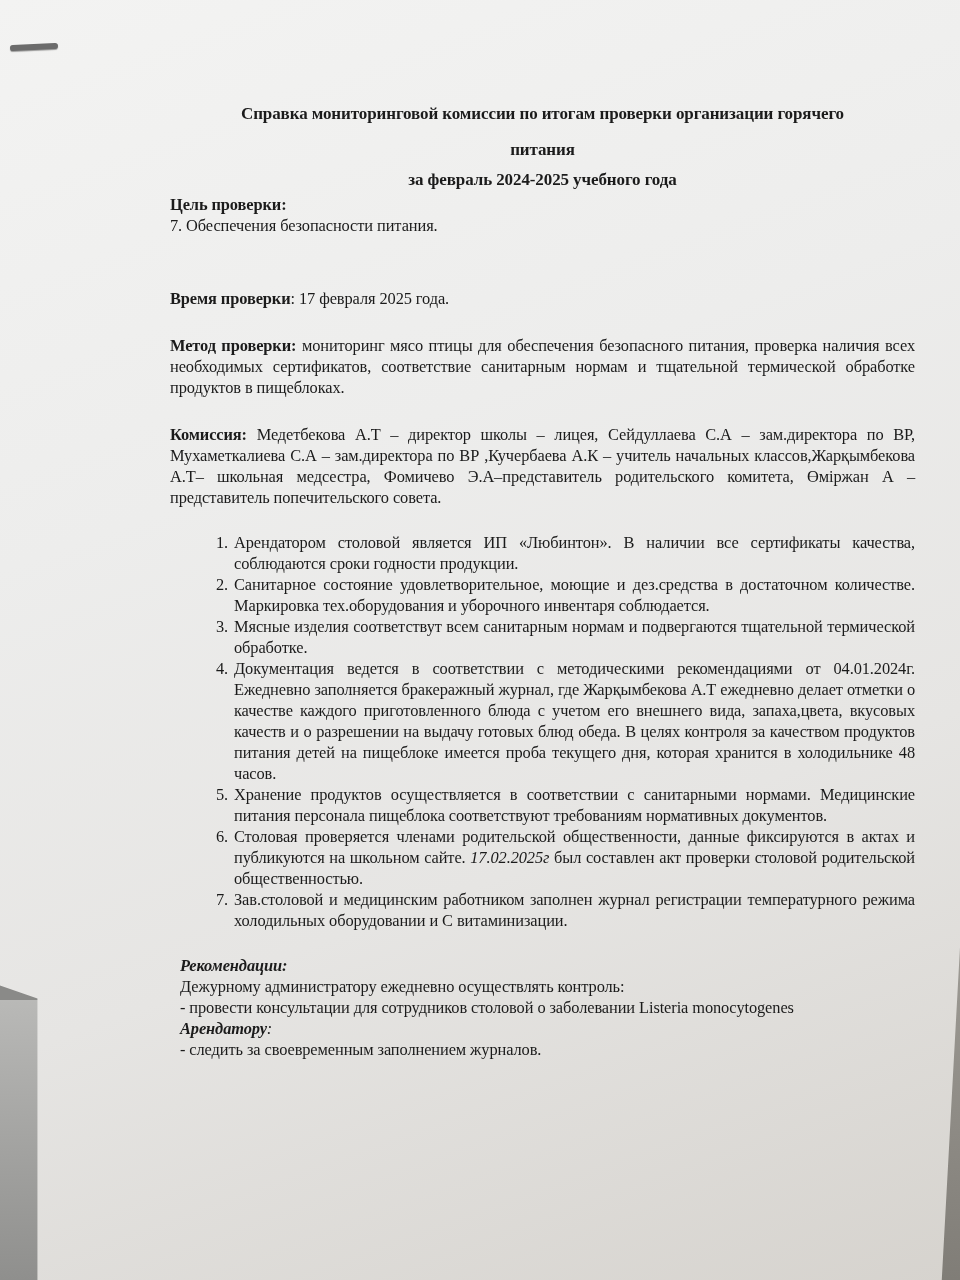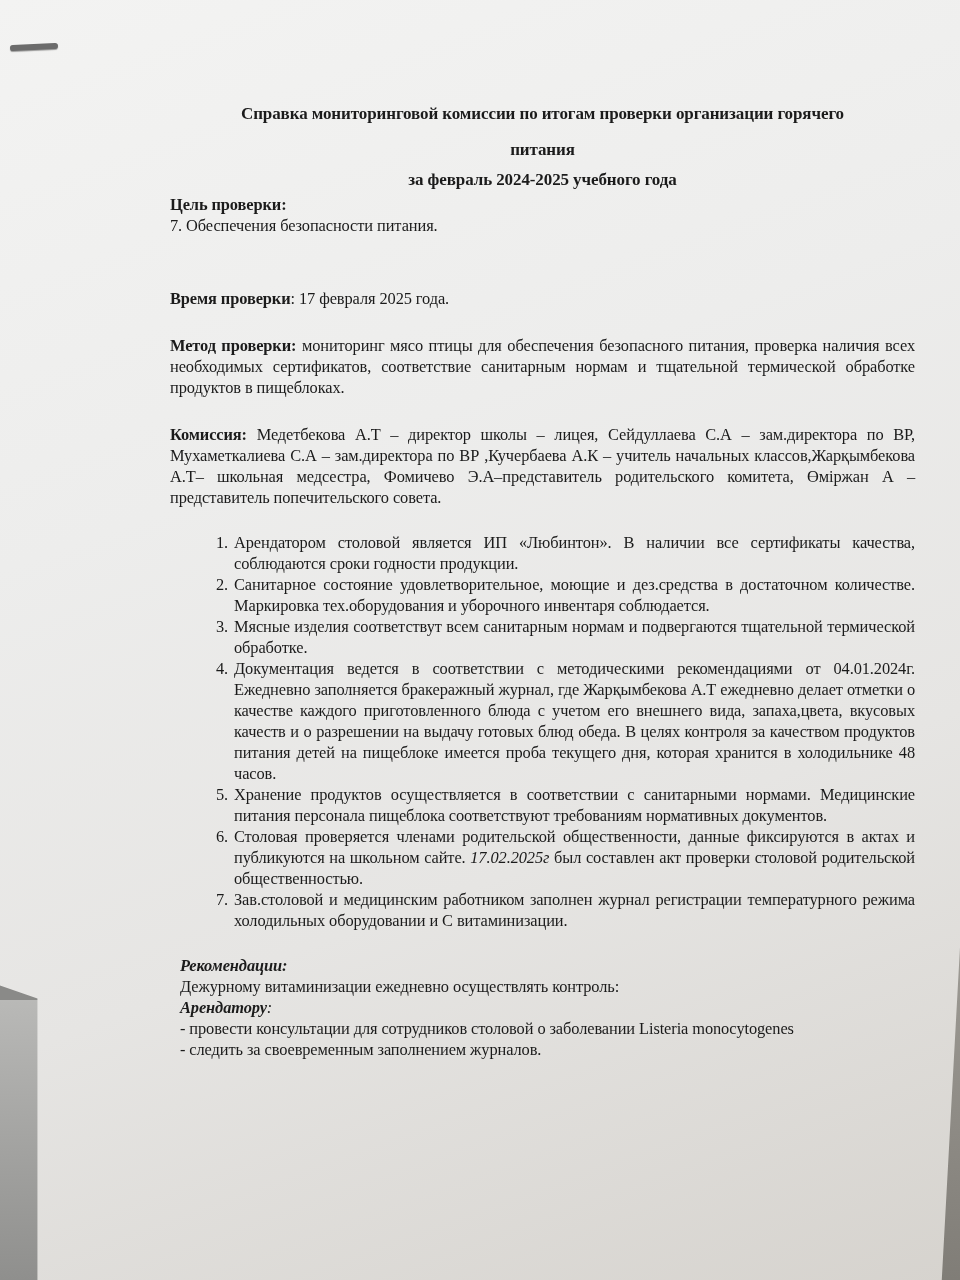--- a/index.html
+++ b/index.html
@@ -107,19 +107,19 @@
       <li>Хранение продуктов осуществляется в соответствии с санитарными нормами. Медицинские питания персонала пищеблока соответствуют требованиям нормативных документов.</li>
       <li><span>Столовая проверяется членами родительской общественности, данные фиксируются в актах и публикуются на школьном сайте.</span> <span class="italic">17.02.2025г</span><span> был составлен акт проверки столовой родительской общественностью.</span></li>
       <li>Зав.столовой и медицинским работником заполнен журнал регистрации температурного режима холодильных оборудовании и С витаминизации.</li>
     </ol>
   </div>
 
   <div class="gap-m" style="height:24px"></div>
 
   <div class="sec" style="margin-left:10px;">
     <div class="rec-title">Рекомендации:</div>
-    <div>Дежурному витаминизации ежедневно осуществлять контроль:</div>
+    <div>Дежурному администратору ежедневно осуществлять контроль:</div>
+    <div>- провести консультации для сотрудников столовой о заболевании Listeria monocytogenes</div>
     <div><span class="rec-title">Арендатору</span><span class="italic">:</span></div>
-    <div>- провести консультации для сотрудников столовой о заболевании Listeria monocytogenes</div>
     <div>- следить за своевременным заполнением журналов.</div>
   </div>
 
 </div>
 
 </body></html>

